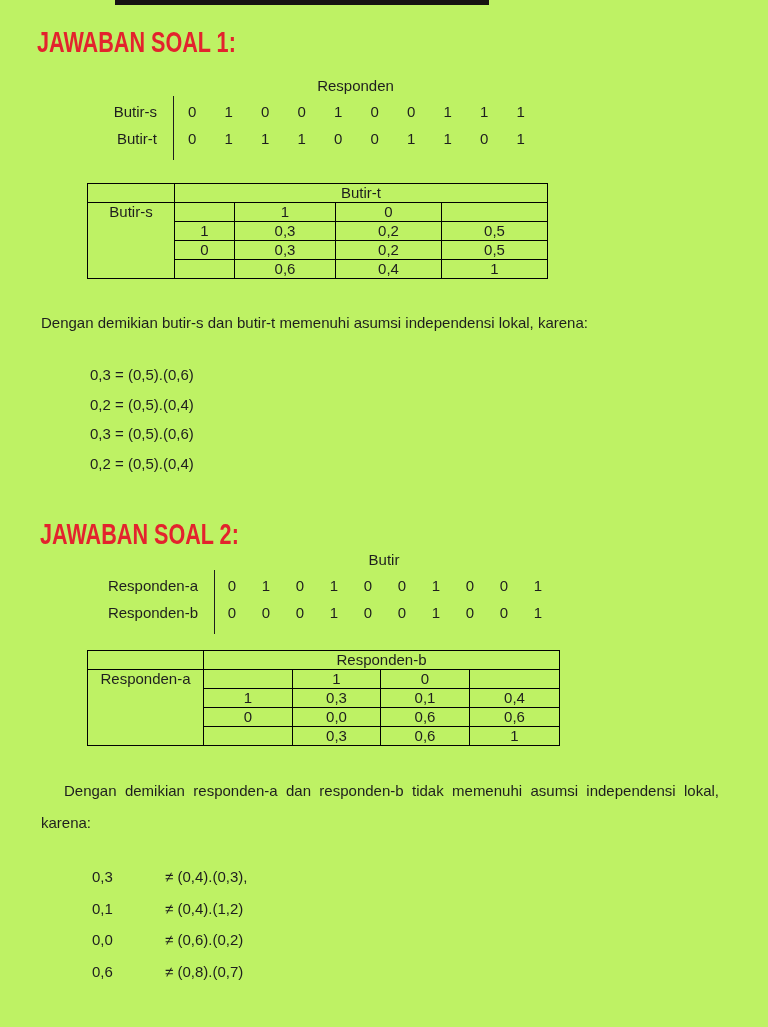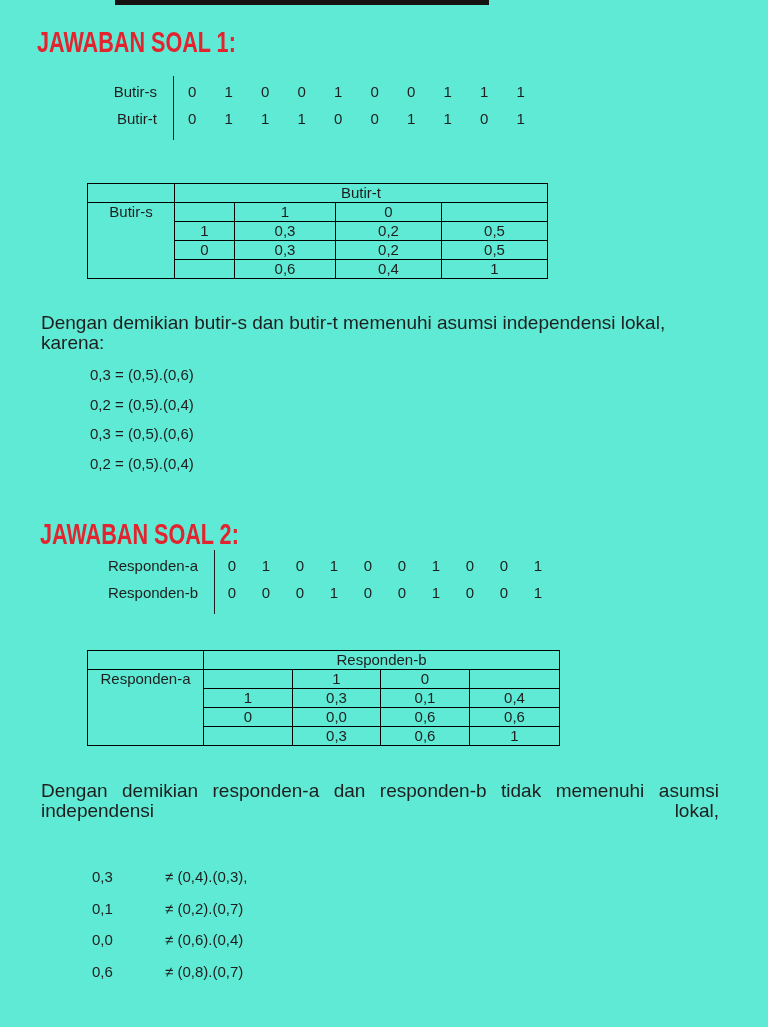--- a/index.html
+++ b/index.html
@@ -3,21 +3,21 @@
 <meta charset="utf-8">
 <style>
   html,body{margin:0;padding:0;}
   body{
     width:768px;height:1027px;
     background:#fffefd;
     font-family:"Liberation Sans", sans-serif;
     color:#1e1e1e;
     overflow:hidden;
   }
-  .page{position:relative;width:768px;height:1027px;background:#5eead4;}
+  .page{position:relative;width:768px;height:1027px;background:#bef264;}
 
   
   .top-fragment{
     position:absolute;left:115px;top:0;width:374px;height:5px;
     background:#161312;
   }
 
   
   .red-heading{
     position:absolute;
@@ -53,38 +53,39 @@
   .ctable td{
     border:1px solid #010101;
     height:18px;
     line-height:18px;
     padding:0;
     text-align:center;
     overflow:hidden;
   }
   .ctable td.rowhead{vertical-align:top;}
 
-  .para{position:absolute;font-size:19px;line-height:20px;}
-  .para-justify{text-align:justify;text-align-last:justify;}
+  .para{position:absolute;font-size:15px;line-height:20px;}
+  .para-justify{text-align:justify;text-align-last:justify;margin-left:23px;}
 
   .eqs{position:absolute;font-size:15px;}
   .eqline{height:29.5px;line-height:29.5px;white-space:pre;}
   .eqline2{height:31.7px;line-height:31.7px;display:flex;white-space:pre;}
   .eqleft{width:73px;}
 </style>
 </head>
 <body>
 
 <div class="page">
 
   <div class="top-fragment"></div>
 
   <div class="red-heading" style="left:37px;top:27px;">JAWABAN SOAL 1:</div>
 
   <div class="listing" style="left:0;top:76px;">
+    <div class="listing-header" style="margin-left:173px;width:365px;">Responden</div>
     <div class="listing-body">
       <div class="labels" style="width:173px;">
         <div class="lab">Butir-s</div>
         <div class="lab">Butir-t</div>
       </div>
       <div class="vals">
         <div class="vrow">
             <span class="vcell36">0</span>
             <span class="vcell36">1</span>
             <span class="vcell36">0</span>
@@ -158,20 +159,21 @@
   <div class="eqs" style="left:90px;top:360px;">
     <div class="eqline">0,3 = (0,5).(0,6)</div>
     <div class="eqline">0,2 = (0,5).(0,4)</div>
     <div class="eqline">0,3 = (0,5).(0,6)</div>
     <div class="eqline">0,2 = (0,5).(0,4)</div>
   </div>
 
   <div class="red-heading" style="left:40px;top:519px;">JAWABAN SOAL 2:</div>
 
   <div class="listing" style="left:0;top:550px;">
+    <div class="listing-header" style="margin-left:214px;width:340px;">Butir</div>
     <div class="listing-body">
       <div class="labels" style="width:214px;">
         <div class="lab">Responden-a</div>
         <div class="lab">Responden-b</div>
       </div>
       <div class="vals">
         <div class="vrow">
             <span class="vcell34">0</span>
             <span class="vcell34">1</span>
             <span class="vcell34">0</span>
@@ -235,34 +237,35 @@
           <td></td>
           <td>0,3</td>
           <td>0,6</td>
           <td>1</td>
         </tr>
   </tbody>
     </table>
 
   <div class="para" style="left:41px;top:781px;width:678px;">
     <div class="para-justify">Dengan demikian responden-a dan responden-b tidak memenuhi asumsi independensi lokal,</div>
+    <div style="margin-top:12px;">karena:</div>
   </div>
 
   <div class="eqs" style="left:92px;top:861px;">
     <div class="eqline2">
       <span class="eqleft">0,3</span>
       <span>≠ (0,4).(0,3),</span>
     </div>
     <div class="eqline2">
       <span class="eqleft">0,1</span>
-      <span>≠ (0,2).(0,7)</span>
+      <span>≠ (0,4).(1,2)</span>
     </div>
     <div class="eqline2">
       <span class="eqleft">0,0</span>
-      <span>≠ (0,6).(0,4)</span>
+      <span>≠ (0,6).(0,2)</span>
     </div>
     <div class="eqline2">
       <span class="eqleft">0,6</span>
       <span>≠ (0,8).(0,7)</span>
     </div>
   </div>
 
 </div>
 
 </body></html>

